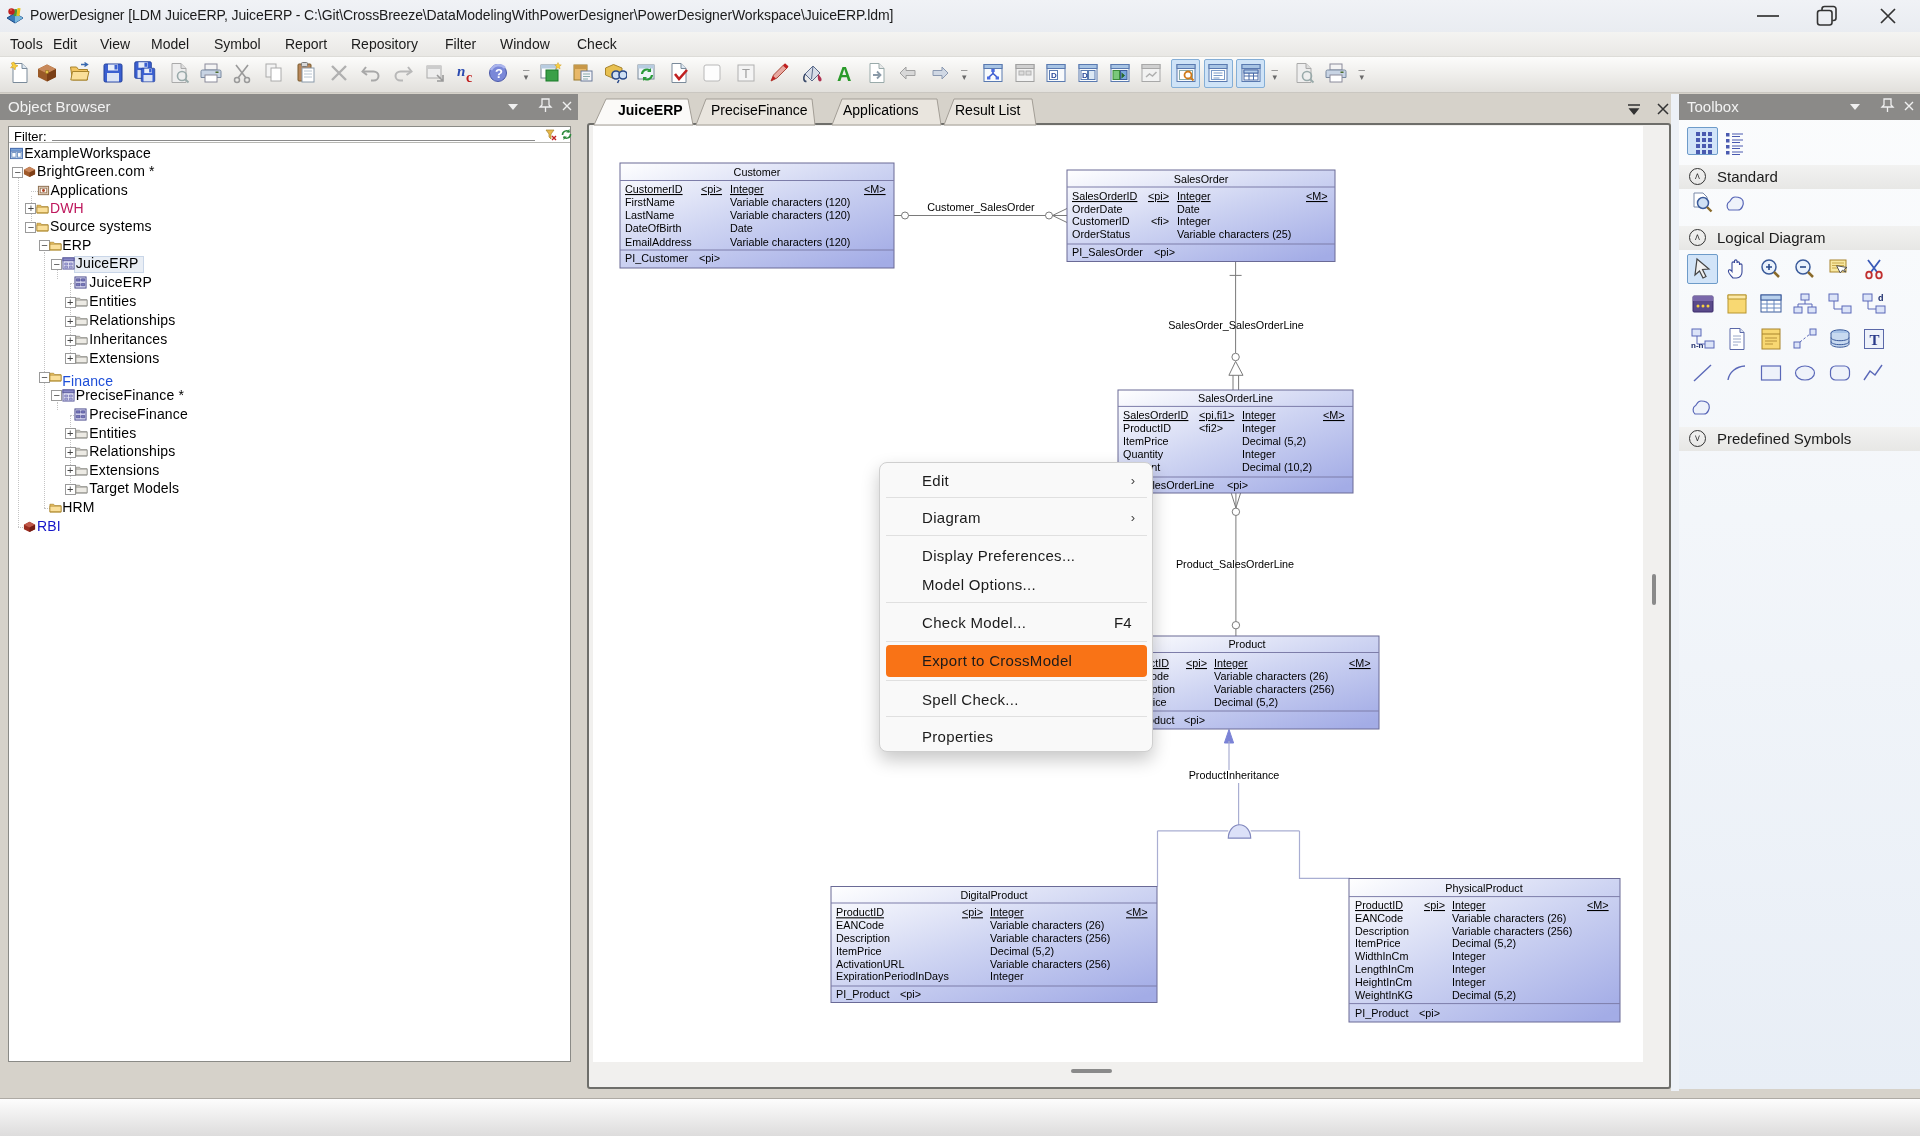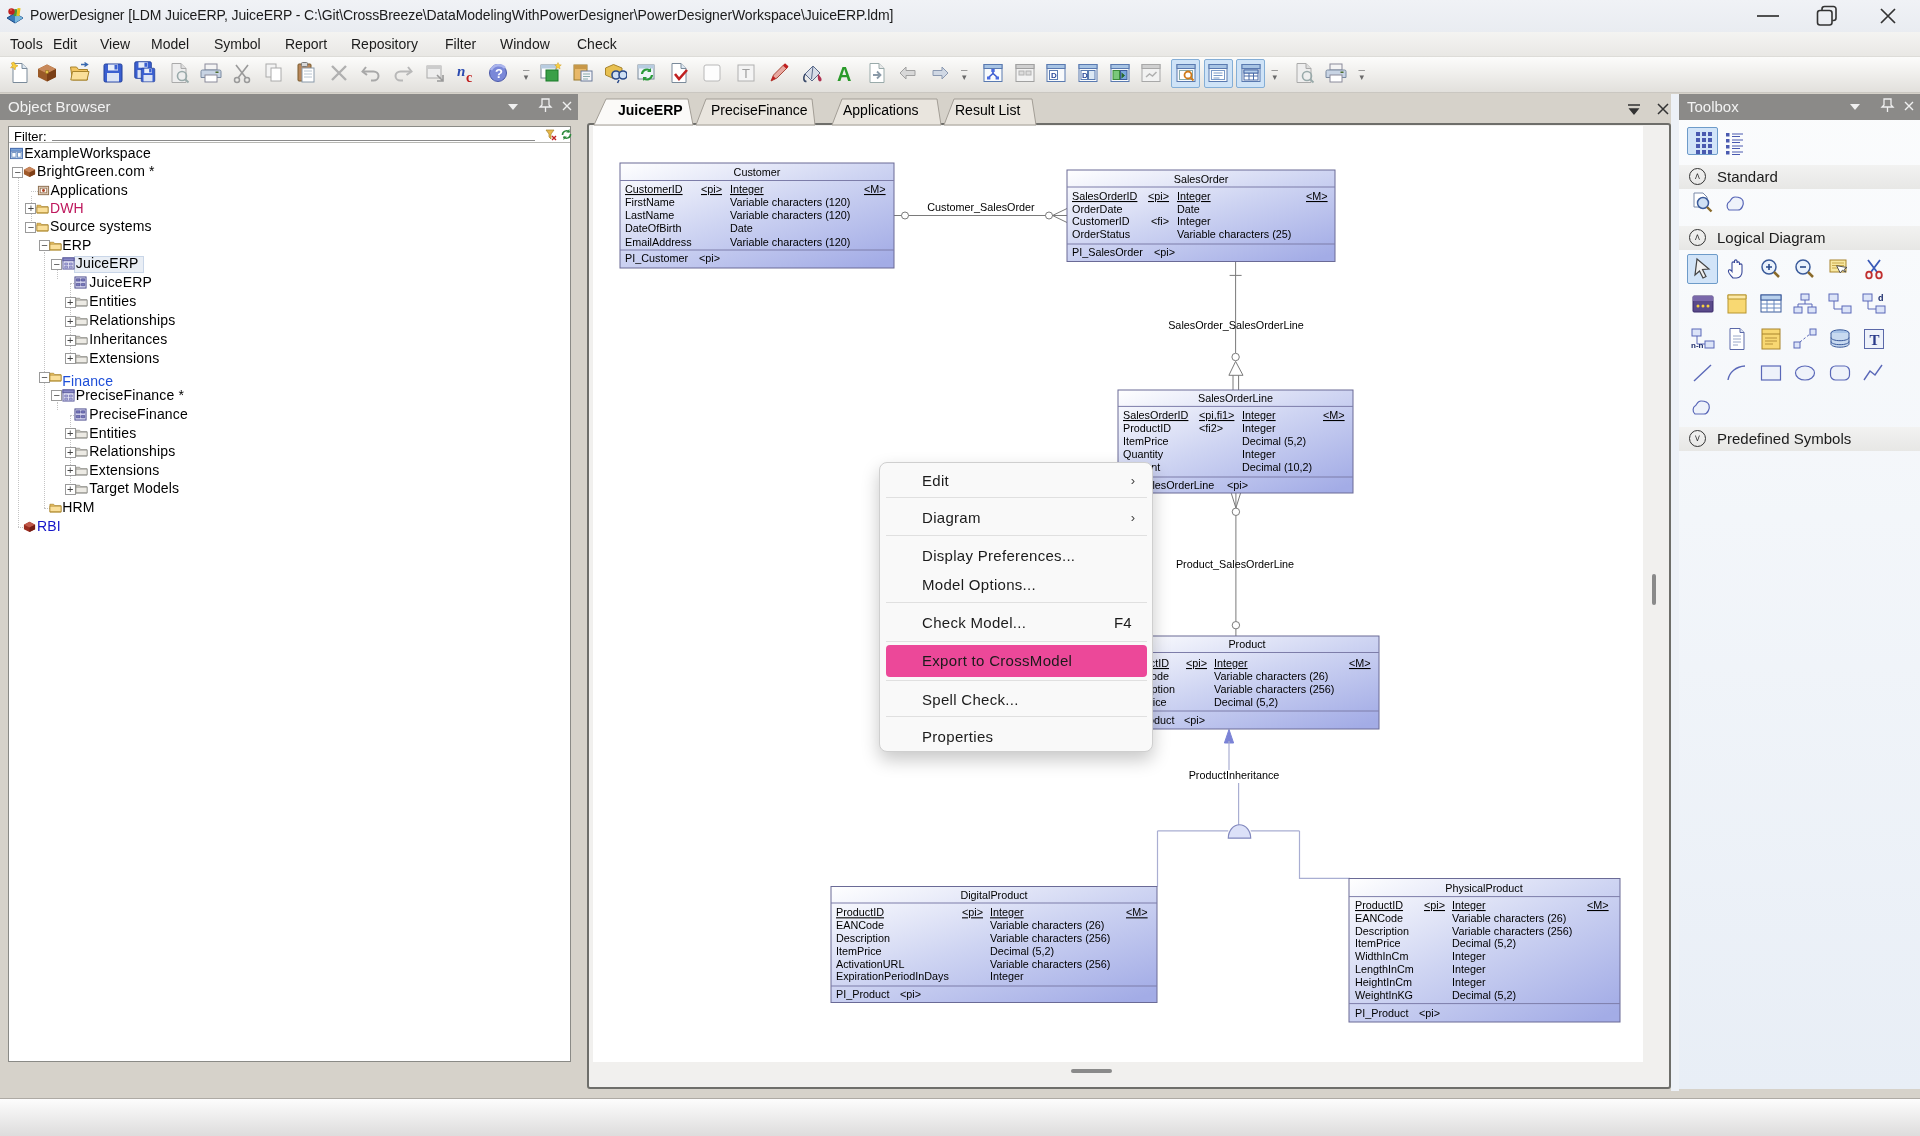--- a/index.html
+++ b/index.html
@@ -906,21 +906,21 @@
     </div>
   <div class="mi" style="top:106px">
       <span class="lbl">Model Options...</span>
     </div>
   <div class="msep" style="top:139px"></div>
   <div class="mi" style="top:144px">
       <span class="lbl">Check Model...</span>
       <span style="position:absolute;left:228px">F4</span>
     </div>
   <div class="msep" style="top:178px"></div>
-  <div class="mi" style="top:182px;background:#ec4899;border-radius:4px">
+  <div class="mi" style="top:182px;background:#f97316;border-radius:4px">
       <span class="lbl">Export to CrossModel</span>
     </div>
   <div class="msep" style="top:217px"></div>
   <div class="mi" style="top:221px">
       <span class="lbl">Spell Check...</span>
     </div>
   <div class="msep" style="top:253px"></div>
   <div class="mi" style="top:258px">
       <span class="lbl">Properties</span>
     </div>

